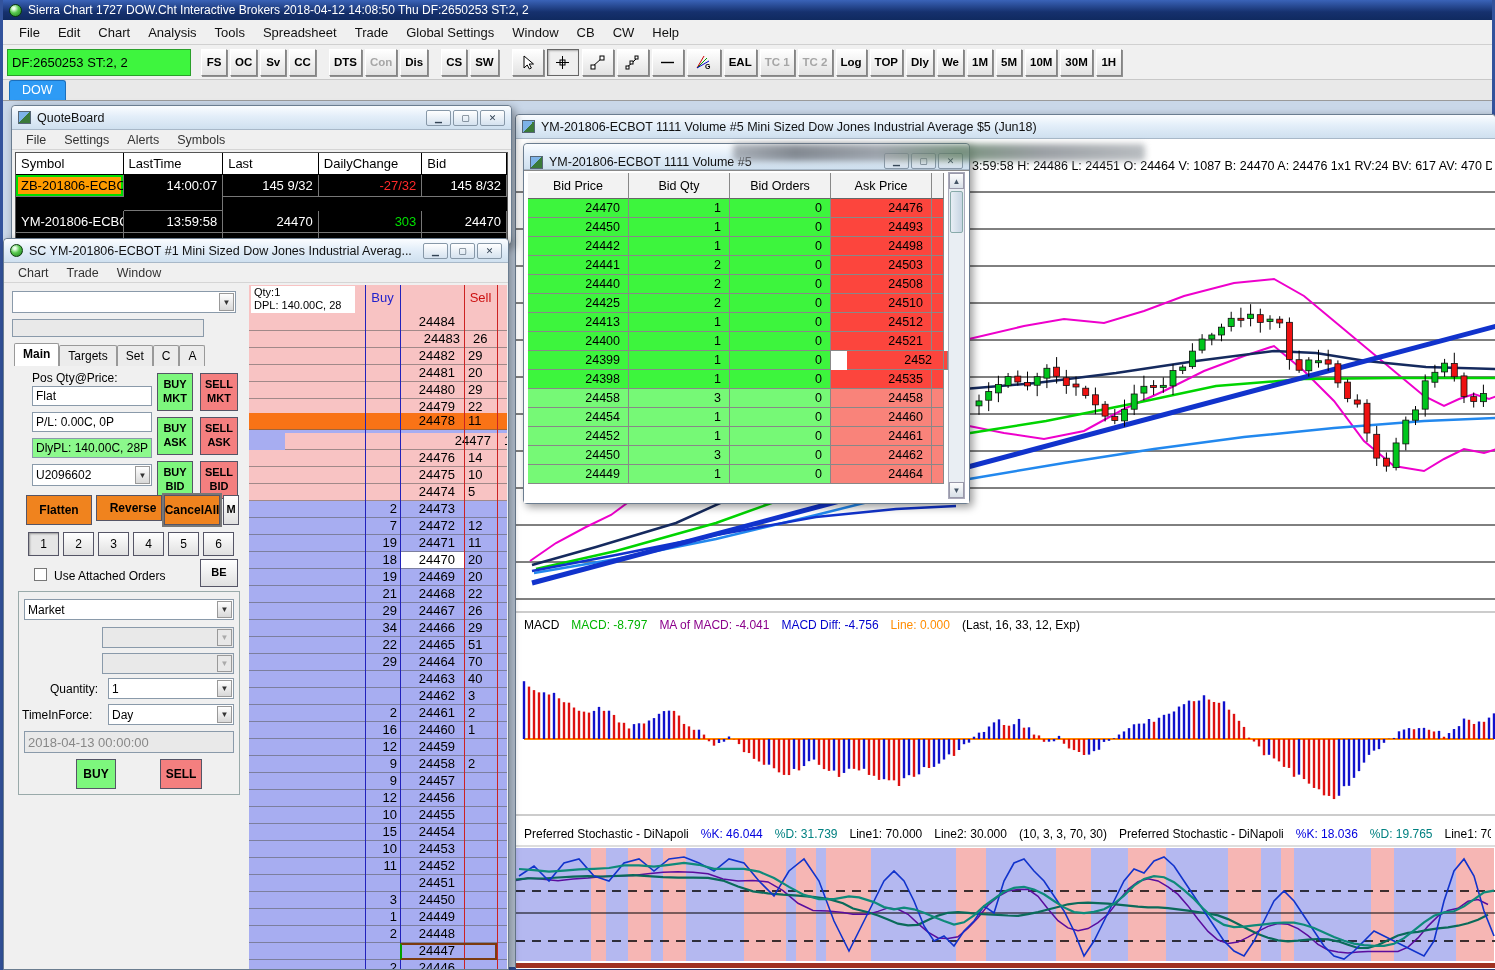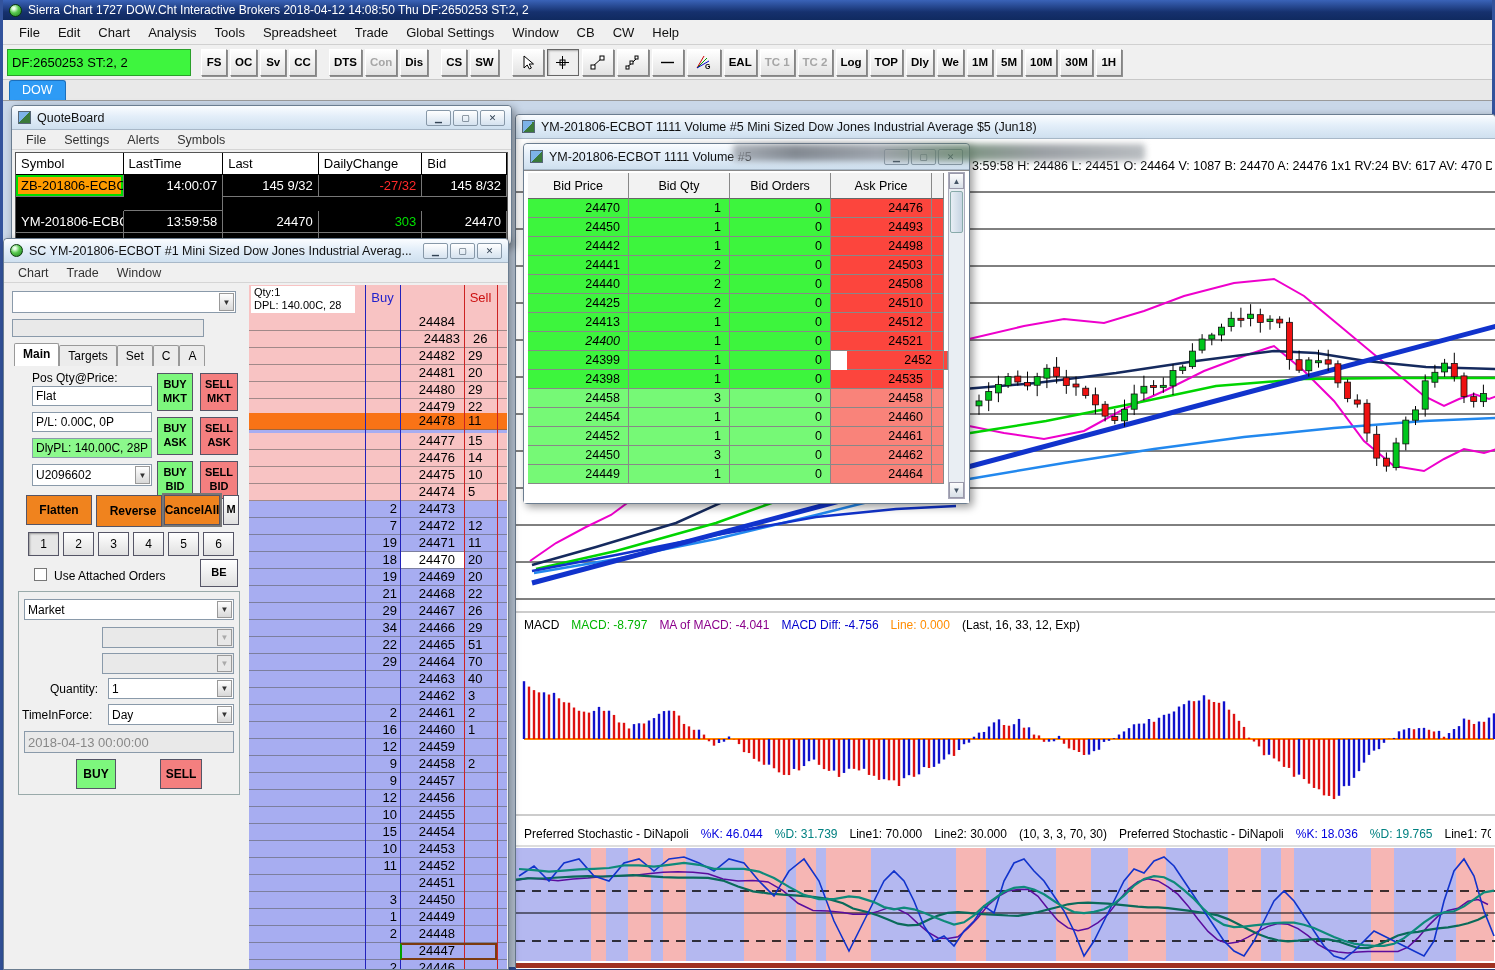--- a/index.html
+++ b/index.html
@@ -675,21 +675,21 @@
 BID</div>
           <div class="obtn sell" style="left: 196px; top: 134px; width: 38px; height: 38px;">SELL
 MKT</div>
           <div class="obtn sell" style="left: 196px; top: 178px; width: 38px; height: 38px;">SELL
 ASK</div>
           <div class="obtn sell" style="left: 196px; top: 222px; width: 38px; height: 38px;">SELL
 BID</div>
         </div>
       <div id="action-buttons">
           <div class="obtn orange" style="left: 22px; top: 256px; width: 66px; height: 30px;">Flatten</div>
-          <div class="obtn orange" style="left: 92px; top: 256px; width: 66px; height: 32px; padding-left: 8px;">Reverse</div>
+          <div class="obtn orange" style="left: 92px; top: 256px; width: 66px; height: 26px; padding-left: 8px;">Reverse</div>
           <div class="obtn orange" style="left: 160px; top: 256px; width: 56px; height: 30px; outline: rgb(119, 119, 119) solid 2px;">CancelAll</div>
           <div class="obtn plain" style="left: 219px; top: 256px; width: 16px; height: 30px;">M</div>
         </div>
       <div id="qty-buttons">
           <div class="obtn plain pressedq" style="left: 24px; top: 293px; width: 31px; height: 24px; font-weight: normal; font-size: 12px;">1</div>
           <div class="obtn plain" style="left: 59px; top: 293px; width: 31px; height: 24px; font-weight: normal; font-size: 12px;">2</div>
           <div class="obtn plain" style="left: 94px; top: 293px; width: 31px; height: 24px; font-weight: normal; font-size: 12px;">3</div>
           <div class="obtn plain" style="left: 129px; top: 293px; width: 31px; height: 24px; font-weight: normal; font-size: 12px;">4</div>
           <div class="obtn plain" style="left: 164px; top: 293px; width: 31px; height: 24px; font-weight: normal; font-size: 12px;">5</div>
           <div class="obtn plain" style="left: 199px; top: 293px; width: 31px; height: 24px; font-weight: normal; font-size: 12px;">6</div>
@@ -759,21 +759,21 @@
         <div class="lrow" style="top: 114px; background: rgb(248, 195, 195);">
           <div class="lc buy"></div>
           <div class="lc price">24479</div>
           <div class="lc sell">22</div>
         </div>
         <div class="lrow" style="top: 128px; background: #f97316;">
           <div class="lc buy"></div>
           <div class="lc price">24478</div>
           <div class="lc sell">11</div>
         </div>
-        <div class="lrow" style="top: 148px; background: rgb(248, 195, 195);">
+        <div class="lrow" style="top: 148px; background: rgb(248, 195, 195); margin-left: 36px;">
           <div class="lc buy"></div>
           <div class="lc price">24477</div>
           <div class="lc sell">15</div>
         </div>
         <div class="lrow" style="top: 165px; background: rgb(248, 195, 195);">
           <div class="lc buy"></div>
           <div class="lc price">24476</div>
           <div class="lc sell">14</div>
         </div>
         <div class="lrow" style="top: 182px; background: rgb(248, 195, 195);">
@@ -928,21 +928,21 @@
           <div class="lc sell"></div>
         </div>
         <div class="vline" style="left: 116px; background: rgb(34, 34, 187);"></div>
         <div class="vline" style="left: 151px; background: rgb(34, 34, 187);"></div>
         <div class="vline" style="left: 215px; background: rgb(204, 34, 34);"></div>
         <div class="vline" style="left: 248px; background: rgb(204, 34, 34);"></div>
       </div>
   </div>
 
   <div class="win" id="depth-win" style="left:520px;top:143px;width:447px;height:361px;z-index:50;">
-    <div class="wtbar" style="height:26px;">
+    <div class="wtbar" style="height:26px;align-items:flex-end;">
       <div class="wicon"></div>
       <span>YM-201806-ECBOT  1111 Volume  #5</span>
       <div class="wbtns">
         <div class="wbtn">▁</div>
         <div class="wbtn">▢</div>
         <div class="wbtn">✕</div>
       </div>
     </div>
     <div id="depth-table">
         <div class="dp-cell dp-head" style="left: 4px; top: 2px; width: 101px; height: 26px;">Bid Price</div>
@@ -978,21 +978,21 @@
         <div class="dp-cell dp-num" style="left: 4px; top: 123px; width: 101px; height: 19px; background: rgb(61, 245, 61);">24425</div>
         <div class="dp-cell dp-num" style="left: 105px; top: 123px; width: 101px; height: 19px; background: rgb(61, 245, 61);">2</div>
         <div class="dp-cell dp-num" style="left: 206px; top: 123px; width: 101px; height: 19px; background: rgb(61, 245, 61);">0</div>
         <div class="dp-cell dp-num" style="left: 307px; top: 123px; width: 101px; height: 19px; background: rgb(252, 69, 61);">24510</div>
         <div class="dp-cell" style="left: 408px; top: 123px; width: 12px; height: 19px; background: rgb(252, 69, 61);"></div>
         <div class="dp-cell dp-num" style="left: 4px; top: 142px; width: 101px; height: 19px; background: rgb(61, 245, 61);">24413</div>
         <div class="dp-cell dp-num" style="left: 105px; top: 142px; width: 101px; height: 19px; background: rgb(61, 245, 61);">1</div>
         <div class="dp-cell dp-num" style="left: 206px; top: 142px; width: 101px; height: 19px; background: rgb(61, 245, 61);">0</div>
         <div class="dp-cell dp-num" style="left: 307px; top: 142px; width: 101px; height: 19px; background: rgb(252, 69, 61);">24512</div>
         <div class="dp-cell" style="left: 408px; top: 142px; width: 12px; height: 19px; background: rgb(252, 69, 61);"></div>
-        <div class="dp-cell dp-num" style="left: 4px; top: 161px; width: 101px; height: 19px; background: rgb(61, 245, 61); font-style: italic;">24400</div>
+        <div class="dp-cell dp-num" style="left: 4px; top: 161px; width: 101px; height: 19px; background: rgb(61, 245, 61);">24400</div>
         <div class="dp-cell dp-num" style="left: 105px; top: 161px; width: 101px; height: 19px; background: rgb(61, 245, 61);">1</div>
         <div class="dp-cell dp-num" style="left: 206px; top: 161px; width: 101px; height: 19px; background: rgb(61, 245, 61);">0</div>
         <div class="dp-cell dp-num" style="left: 307px; top: 161px; width: 101px; height: 19px; background: rgb(252, 69, 61);">24521</div>
         <div class="dp-cell" style="left: 408px; top: 161px; width: 12px; height: 19px; background: rgb(252, 69, 61);"></div>
         <div class="dp-cell dp-num" style="left: 4px; top: 180px; width: 101px; height: 19px; background: rgb(61, 245, 61);">24399</div>
         <div class="dp-cell dp-num" style="left: 105px; top: 180px; width: 101px; height: 19px; background: rgb(61, 245, 61);">1</div>
         <div class="dp-cell dp-num" style="left: 206px; top: 180px; width: 101px; height: 19px; background: rgb(61, 245, 61);">0</div>
         <div class="dp-cell dp-num" style="left: 307px; top: 180px; width: 101px; height: 19px; background: rgb(252, 69, 61); margin-left: 16px;">24524</div>
         <div class="dp-cell" style="left: 408px; top: 180px; width: 12px; height: 19px; background: rgb(252, 69, 61);"></div>
         <div class="dp-cell dp-num" style="left: 4px; top: 199px; width: 101px; height: 19px; background: rgb(61, 245, 61);">24398</div>

